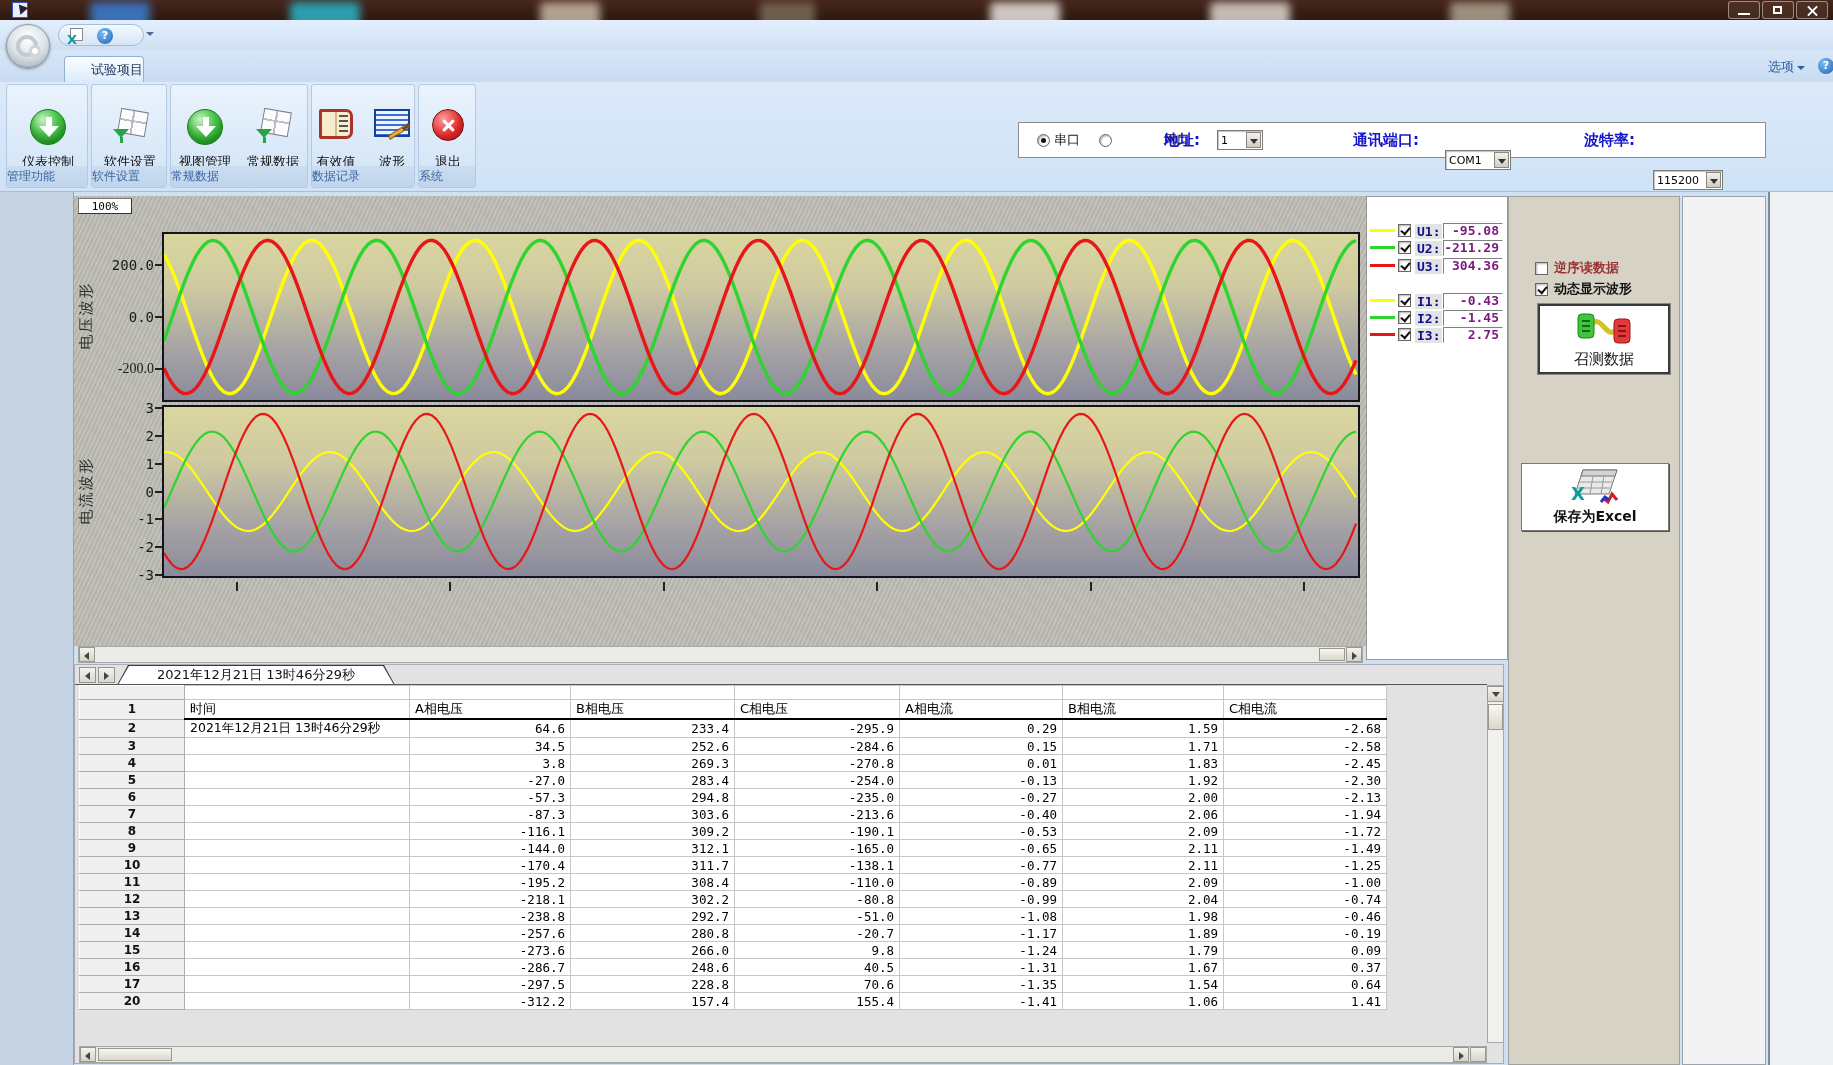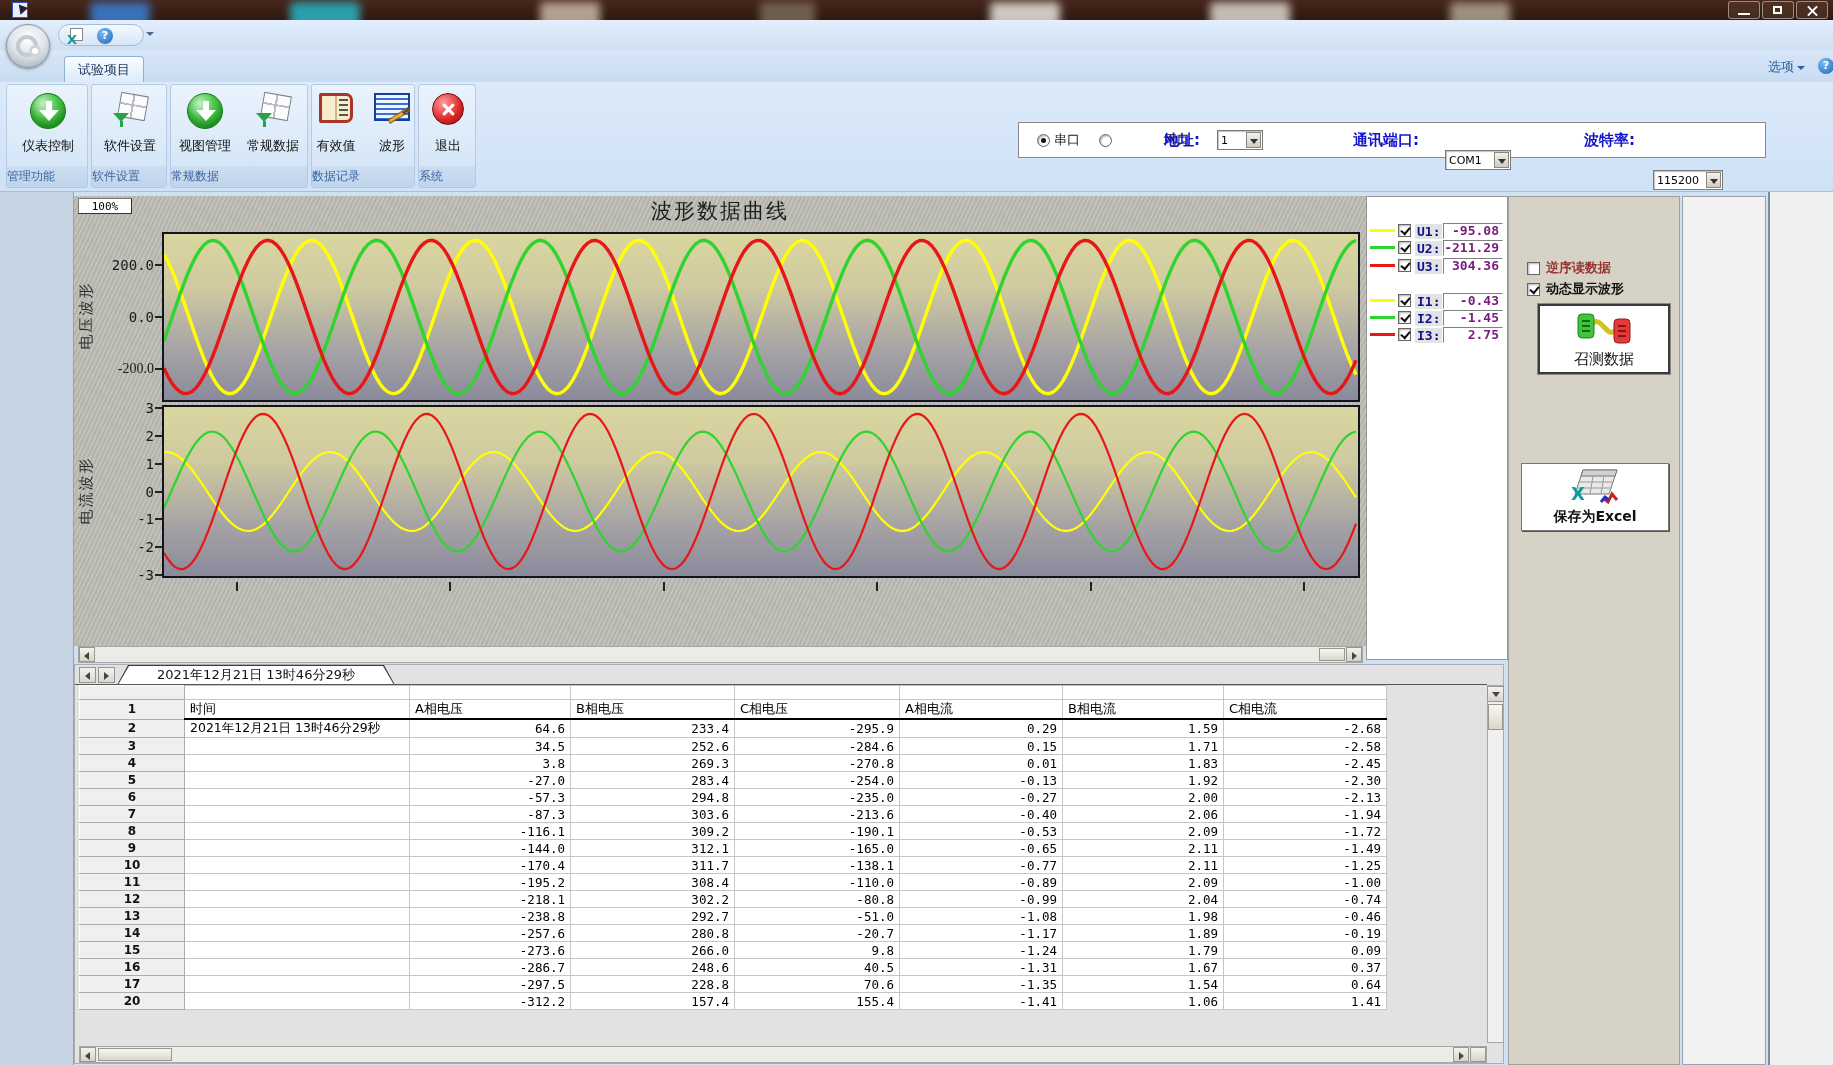--- a/index.html
+++ b/index.html
@@ -25,29 +25,29 @@
   #orb .gear2{position:absolute;left:22px;top:20px;width:12px;height:12px;border-radius:50%;border:3px solid #cfd5db;background:#fff;}
   #qat-pill{left:58px;top:24px;width:86px;height:22px;border:1px solid #a5bdd8;border-radius:11px;background:linear-gradient(180deg,#f4f9ff,#d5e5f6);}
   .qat-ico{position:absolute;top:3px;width:16px;height:16px;cursor:pointer;}
   .mini-sheet{position:absolute;right:0;top:0;width:13px;height:13px;background:#fff;border:1px solid #888;}
   .mini-x{position:absolute;left:0;bottom:-2px;font-size:13px;font-weight:bold;color:#0f9b9b;line-height:13px;}
   .help-circle{border-radius:50%;background:radial-gradient(circle at 35% 30%,#7cbcf2,#1d64b4);color:#fff;font-size:11px;font-weight:bold;text-align:center;line-height:16px;}
   .caret-down{width:0;height:0;border-left:4px solid transparent;border-right:4px solid transparent;border-top:4px solid #4a6b96;}
 
   
   #tab-row{left:0;top:50px;width:1833px;height:32px;background:linear-gradient(180deg,#d7e6f7,#c8dcf2);}
-  #tab-active{left:64px;top:56px;width:80px;height:26px;background:linear-gradient(180deg,#fbfdff,#dcebfa);border:1px solid #8fb0d5;border-bottom:none;border-radius:4px 4px 0 0;text-align:center;font-size:13px;color:#1f3a60;line-height:25px;cursor:pointer;}
+  #tab-active{left:64px;top:56px;width:80px;height:26px;background:linear-gradient(180deg,#fbfdff,#dcebfa);border:1px solid #8fb0d5;border-bottom:none;border-radius:4px 4px 0 0;text-align:right;font-size:13px;color:#1f3a60;line-height:25px;cursor:pointer;}
   #options-btn{left:1768px;top:58px;font-size:13px;color:#2d5fa8;cursor:pointer;}
   #options-btn .caret-down{display:inline-block;margin-left:3px;vertical-align:middle;border-top-color:#2d5fa8;}
 
   
   #ribbon{left:0;top:82px;width:1833px;height:110px;background:linear-gradient(180deg,#dceafa,#cfe2f6);border-bottom:1px solid #a8bed8;}
   .rgroup{position:absolute;top:2px;height:104px;border:1px solid #b5c9e2;border-radius:3px;background:linear-gradient(180deg,#eaf3fd,#d8e8f8 70%,#cfe1f4);}
   .rgroup-label{position:absolute;left:0;right:0;bottom:0;height:21px;background:linear-gradient(180deg,#cdddf0,#bfd4ec);border-radius:0 0 3px 3px;font-size:12px;color:#3a66a0;line-height:20px;}
-  .rbtn{position:absolute;top:4px;width:64px;height:74px;text-align:center;cursor:pointer;border-radius:3px;}
+  .rbtn{position:absolute;top:20px;width:64px;height:74px;text-align:center;cursor:pointer;border-radius:3px;}
   .rbtn .rlabel{position:absolute;left:-6px;right:-6px;top:48px;font-size:13px;color:#111;}
   .ricon{position:absolute;left:50%;top:4px;transform:translateX(-50%);}
 
   .icon-dl{width:36px;height:36px;border-radius:50%;background:radial-gradient(circle at 35% 28%,#c2f2c2,#49c549 45%,#169616);border:1px solid #0f7a0f;box-shadow:inset 0 -5px 7px rgba(0,70,0,.35);position:relative;}
   .icon-dl .stem{position:absolute;left:15px;top:7px;width:6px;height:10px;background:#fff;}
   .icon-dl .head{position:absolute;left:8px;top:16px;width:0;height:0;border-left:10px solid transparent;border-right:10px solid transparent;border-top:11px solid #fff;}
   .icon-sheetf{width:36px;height:34px;position:relative;}
   .icon-sheetf .pg{position:absolute;right:1px;top:1px;width:28px;height:25px;background:#fcfcfc;border:1px solid #76808a;transform:rotate(10deg);background-image:linear-gradient(transparent 40%,#b9bec4 40%,#b9bec4 48%,transparent 48%),linear-gradient(90deg,transparent 44%,#b9bec4 44%,#b9bec4 52%,transparent 52%);}
   .icon-sheetf .fn{position:absolute;left:1px;bottom:5px;width:0;height:0;border-left:8px solid transparent;border-right:8px solid transparent;border-top:9px solid #27a44a;}
   .icon-sheetf .fs{position:absolute;left:8px;bottom:0px;width:3px;height:6px;background:#27a44a;}
@@ -100,21 +100,21 @@
   .leg-row{position:absolute;left:0;width:100%;height:16px;}
   .leg-swatch{position:absolute;left:3px;top:6px;width:25px;height:3px;}
   .checkbox{width:13px;height:13px;background:#fff;border:1px solid #666;box-shadow:inset 1px 1px 2px rgba(0,0,0,.3);position:relative;cursor:pointer;}
   .checkbox.checked:after{content:"";position:absolute;left:2px;top:2px;width:7px;height:4px;border-left:2px solid #111;border-bottom:2px solid #111;transform:rotate(-50deg);}
   .leg-check{position:absolute;left:31px;top:1px;}
   .leg-name{position:absolute;left:48px;top:1px;font-size:13px;font-weight:bold;color:#10108e;background:#e3e3e3;padding:0 2px;font-family:"DejaVu Sans Mono",monospace;}
   .leg-val{position:absolute;left:76px;top:0;width:60px;height:16px;background:#fff;border:1px solid;border-color:#808080 #fff #fff #808080;font-size:13px;font-weight:bold;color:#7a1a7e;text-align:right;padding-right:3px;line-height:14px;font-family:"DejaVu Sans Mono",monospace;}
 
   
   #side-panel{left:1508px;top:196px;width:172px;height:869px;background:#d6d2c6;border:1px solid #a0a098;}
-  .side-check-row{position:absolute;left:18px;display:flex;align-items:center;gap:6px;font-size:13px;font-weight:bold;}
+  .side-check-row{position:absolute;left:26px;display:flex;align-items:center;gap:6px;font-size:13px;font-weight:bold;}
   #fetch-btn{left:29px;top:107px;width:132px;height:70px;background:#fff;border:2px solid #3a3a3a;box-shadow:0 0 0 1px #888;text-align:center;cursor:pointer;}
   #fetch-btn .flabel{position:absolute;left:0;right:0;bottom:3px;font-size:15px;color:#111;}
   #save-btn{left:12px;top:266px;width:148px;height:68px;background:#fff;border:1px solid #777;box-shadow:1px 1px 0 #555;text-align:center;cursor:pointer;}
   #save-btn .flabel{position:absolute;left:0;right:0;bottom:4px;font-size:14px;font-weight:bold;color:#111;}
 
   
   #table-panel{left:74px;top:664px;width:1430px;height:400px;background:#e2e2e2;border:1px solid #aab;}
   .navbtn{position:absolute;top:2px;width:17px;height:16px;background:linear-gradient(180deg,#f2f2f0,#d8d8d2);border:1px solid #98948a;cursor:pointer;}
   #sheet-tab-outer{position:absolute;left:42px;top:0px;width:278px;height:20px;background:#3c3c3c;clip-path:polygon(11px 0,267px 0,278px 100%,0 100%);cursor:pointer;}
   #sheet-tab-inner{position:absolute;left:1px;top:1px;width:276px;height:19px;background:#fff;clip-path:polygon(11px 0,265px 0,276px 100%,0 100%);text-align:center;font-size:13px;line-height:18px;color:#111;}
@@ -264,21 +264,20 @@
         <span class="db"></span>
       </div>
   </div>
 
   <div class="abs" id="left-strip"></div>
   <div class="abs" id="right-strip"></div>
   <div class="abs" id="blank-panel"></div>
 
   <div class="abs" id="chart-panel">
     <div class="abs" id="zoom-label">100%</div>
-    <div class="abs" id="chart-title">波形数据曲线</div>
 
     <div class="vaxis-label" style="top:110px;">电压波形</div>
     <div class="vaxis-label" style="top:285px;">电流波形</div>
 
     <div class="plot" id="plot-voltage">
       <svg id="wave-voltage" width="1194" height="166">
           <polyline points="0,20.2 4,27.6 8,36.4 12,46.3 16,57.0 20,68.4 24,80.1 28,91.9 32,103.4 36,114.5 40,124.8 44,134.2 48,142.3 52,149.1 56,154.3 60,157.8 64,159.5 68,159.5 72,157.6 76,154.0 80,148.7 84,141.9 88,133.6 92,124.2 96,113.8 100,102.7 104,91.1 108,79.4 112,67.7 116,56.4 120,45.7 124,35.9 128,27.1 132,19.8 136,13.9 140,9.6 144,7.0 148,6.3 152,7.4 156,10.2 160,14.7 164,20.9 168,28.5 172,37.4 176,47.4 180,58.3 184,69.7 188,81.4 192,93.1 196,104.7 200,115.7 204,125.9 208,135.1 212,143.1 216,149.7 220,154.7 224,158.0 228,159.6 232,159.3 236,157.3 240,153.5 244,148.0 248,141.0 252,132.7 256,123.1 260,112.7 264,101.5 268,89.9 272,78.1 276,66.4 280,55.2 284,44.5 288,34.8 292,26.3 296,19.0 300,13.3 304,9.2 308,6.9 312,6.3 316,7.6 320,10.6 324,15.3 328,21.7 332,29.5 336,38.5 340,48.6 344,59.5 348,70.9 352,82.7 356,94.4 360,105.9 364,116.8 368,127.0 372,136.1 376,143.9 380,150.3 384,155.2 388,158.3 392,159.7 396,159.2 400,157.0 404,153.0 408,147.3 412,140.2 416,131.7 420,122.0 424,111.5 428,100.2 432,88.6 436,76.8 440,65.2 444,54.0 448,43.4 452,33.8 456,25.4 460,18.3 464,12.8 468,8.9 472,6.7 476,6.4 480,7.8 484,11.0 488,16.0 492,22.5 496,30.4 500,39.6 504,49.7 508,60.7 512,72.2 516,84.0 520,95.7 524,107.1 528,118.0 532,128.0 536,137.0 540,144.7 544,150.9 548,155.6 552,158.5 556,159.7 560,159.0 564,156.6 568,152.4 572,146.6 576,139.3 580,130.7 584,120.9 588,110.3 592,99.0 596,87.3 600,75.5 604,63.9 608,52.8 612,42.3 616,32.9 620,24.6 624,17.6 628,12.3 632,8.6 636,6.6 640,6.4 644,8.1 648,11.5 652,16.6 656,23.3 660,31.3 664,40.6 668,50.9 672,62.0 676,73.5 680,85.3 684,97.0 688,108.3 692,119.1 696,129.1 700,137.9 704,145.5 708,151.5 712,156.0 716,158.8 720,159.7 724,158.9 728,156.2 732,151.9 736,145.9 740,138.4 744,129.6 748,119.8 752,109.0 756,97.7 760,86.0 764,74.2 768,62.7 772,51.6 776,41.2 780,31.9 784,23.7 788,17.0 792,11.8 796,8.3 800,6.5 804,6.5 808,8.4 812,12.0 816,17.3 820,24.1 824,32.3 828,41.7 832,52.1 836,63.2 840,74.8 844,86.5 848,98.2 852,109.6 856,120.3 860,130.1 864,138.8 868,146.2 872,152.1 876,156.4 880,158.9 884,159.7 888,158.7 892,155.8 896,151.3 900,145.1 904,137.5 908,128.6 912,118.6 916,107.8 920,96.4 924,84.7 928,72.9 932,61.4 936,50.4 940,40.2 944,30.9 948,22.9 952,16.3 956,11.3 960,8.0 964,6.4 968,6.7 972,8.7 976,12.5 980,17.9 984,24.9 988,33.3 992,42.8 996,53.3 1000,64.4 1004,76.1 1008,87.8 1012,99.5 1016,110.8 1020,121.4 1024,131.1 1028,139.7 1032,146.9 1036,152.7 1040,156.8 1044,159.1 1048,159.7 1052,158.4 1056,155.4 1060,150.7 1064,144.4 1068,136.6 1072,127.6 1076,117.5 1080,106.6 1084,95.1 1088,83.4 1092,71.7 1096,60.2 1100,49.2 1104,39.1 1108,30.0 1112,22.1 1116,15.7 1120,10.9 1124,7.7 1128,6.3 1132,6.8 1136,9.0 1140,13.0 1144,18.6 1148,25.8 1152,34.3 1156,43.9 1160,54.5 1164,65.7 1168,77.3 1172,89.1 1176,100.8 1180,112.0 1184,122.5 1188,132.1 1192,140.5" fill="none" stroke="#ffff00" stroke-width="3.4"></polyline>
           <polyline points="0,106.7 4,95.3 8,83.5 12,71.8 16,60.3 20,49.3 24,39.2 28,30.1 32,22.2 36,15.8 40,10.9 44,7.7 48,6.4 52,6.8 56,9.0 60,13.0 64,18.6 68,25.7 72,34.2 76,43.8 80,54.4 84,65.6 88,77.2 92,89.0 96,100.6 100,111.9 104,122.4 108,132.0 112,140.5 116,147.6 120,153.1 124,157.1 128,159.3 132,159.6 136,158.2 140,155.0 144,150.1 148,143.7 152,135.8 156,126.6 160,116.4 164,105.5 168,94.0 172,82.2 176,70.5 180,59.1 184,48.2 188,38.1 192,29.1 196,21.4 200,15.1 204,10.5 208,7.5 212,6.3 216,6.9 220,9.3 224,13.5 228,19.3 232,26.6 236,35.2 240,44.9 244,55.6 248,66.9 252,78.5 256,90.3 260,101.9 264,113.1 268,123.5 272,133.0 276,141.3 280,148.3 284,153.7 288,157.4 292,159.4 296,159.6 300,158.0 304,154.6 308,149.5 312,142.9 316,134.8 320,125.5 324,115.3 328,104.2 332,92.7 336,80.9 340,69.2 344,57.8 348,47.0 352,37.1 356,28.2 360,20.7 364,14.5 368,10.1 372,7.3 376,6.3 380,7.1 384,9.7 388,14.0 392,20.0 396,27.4 400,36.2 404,46.1 408,56.8 412,68.1 416,79.8 420,91.6 424,103.1 428,114.2 432,124.6 436,134.0 440,142.1 444,148.9 448,154.2 452,157.7 456,159.5 460,159.5 464,157.7 468,154.1 472,148.8 476,142.0 480,133.8 484,124.5 488,114.1 492,103.0 496,91.4 500,79.7 504,68.0 508,56.6 512,45.9 516,36.1 520,27.3 524,19.9 528,14.0 532,9.7 536,7.1 540,6.3 544,7.3 548,10.1 552,14.6 556,20.7 560,28.3 564,37.2 568,47.2 572,58.0 576,69.4 580,81.1 584,92.9 588,104.4 592,115.4 596,125.7 600,134.9 604,143.0 608,149.6 612,154.6 616,158.0 620,159.6 624,159.4 628,157.4 632,153.6 636,148.2 640,141.2 644,132.9 648,123.4 652,112.9 656,101.7 660,90.1 664,78.4 668,66.7 672,55.4 676,44.8 680,35.1 684,26.5 688,19.2 692,13.4 696,9.3 700,6.9 704,6.3 708,7.5 712,10.5 716,15.2 720,21.5 724,29.3 728,38.3 732,48.3 736,59.2 740,70.7 744,82.4 748,94.1 752,105.6 756,116.6 760,126.7 764,135.9 768,143.8 772,150.2 776,155.1 780,158.2 784,159.6 788,159.2 792,157.0 796,153.1 800,147.5 804,140.4 808,131.9 812,122.3 816,111.7 820,100.5 824,88.8 828,77.1 832,65.4 836,54.2 840,43.7 844,34.1 848,25.6 852,18.5 856,12.9 860,8.9 864,6.8 868,6.4 872,7.8 876,11.0 880,15.8 884,22.3 888,30.2 892,39.3 896,49.5 900,60.4 904,71.9 908,83.7 912,95.4 916,106.9 920,117.7 924,127.8 928,136.8 932,144.5 936,150.8 940,155.5 944,158.5 948,159.7 952,159.1 956,156.7 960,152.5 964,146.8 968,139.5 972,130.9 976,121.1 980,110.5 984,99.2 988,87.6 992,75.8 996,64.2 1000,53.0 1004,42.6 1008,33.1 1012,24.7 1016,17.8 1020,12.4 1024,8.6 1028,6.6 1032,6.4 1036,8.0 1040,11.4 1044,16.5 1048,23.1 1052,31.1 1056,40.4 1060,50.7 1064,61.7 1068,73.2 1072,85.0 1076,96.7 1080,108.1 1084,118.9 1088,128.8 1092,137.7 1096,145.3 1100,151.4 1104,155.9 1108,158.7 1112,159.7 1116,158.9 1120,156.3 1124,152.0 1128,146.0 1132,138.6 1136,129.9 1140,120.0 1144,109.3 1148,98.0 1152,86.3 1156,74.5 1160,62.9 1164,51.8 1168,41.5 1172,32.1 1176,23.9 1180,17.1 1184,11.9 1188,8.3 1192,6.5" fill="none" stroke="#2fd42f" stroke-width="3.4"></polyline>
           <polyline points="0,134.3 4,142.5 8,149.2 12,154.3 16,157.8 20,159.5 24,159.4 28,157.6 32,153.9 36,148.6 40,141.7 44,133.5 48,124.0 52,113.6 56,102.5 60,90.9 64,79.2 68,67.5 72,56.2 76,45.5 80,35.7 84,27.0 88,19.6 92,13.8 96,9.5 100,7.0 104,6.3 108,7.4 112,10.3 116,14.8 120,21.0 124,28.7 128,37.6 132,47.6 136,58.5 140,69.9 144,81.6 148,93.3 152,104.9 156,115.9 160,126.1 164,135.3 168,143.3 172,149.8 176,154.8 180,158.1 184,159.6 188,159.3 192,157.2 196,153.4 200,147.9 204,140.9 208,132.5 212,123.0 216,112.5 220,101.3 224,89.7 228,77.9 232,66.2 236,55.0 240,44.4 244,34.7 248,26.1 252,18.9 256,13.2 260,9.2 264,6.8 268,6.3 272,7.6 276,10.7 280,15.4 284,21.8 288,29.6 292,38.7 296,48.8 300,59.7 304,71.1 308,82.9 312,94.6 316,106.1 320,117.0 324,127.1 328,136.2 332,144.0 336,150.4 340,155.2 344,158.3 348,159.7 352,159.2 356,156.9 360,152.9 364,147.2 368,140.0 372,131.5 376,121.8 380,111.3 384,100.0 388,88.4 392,76.6 396,65.0 400,53.8 404,43.3 408,33.7 412,25.3 416,18.2 420,12.7 424,8.8 428,6.7 432,6.4 436,7.9 440,11.1 444,16.1 448,22.6 452,30.5 456,39.7 460,49.9 464,60.9 468,72.4 472,84.2 476,95.9 480,107.3 484,118.2 488,128.2 492,137.1 496,144.8 500,151.0 504,155.7 508,158.6 512,159.7 516,159.0 520,156.5 524,152.3 528,146.5 532,139.2 536,130.5 540,120.7 544,110.1 548,98.8 552,87.1 556,75.3 560,63.7 564,52.6 568,42.2 572,32.7 576,24.4 580,17.5 584,12.2 588,8.5 592,6.6 596,6.5 600,8.1 604,11.6 608,16.7 612,23.4 616,31.5 620,40.8 624,51.1 628,62.2 632,73.7 636,85.5 640,97.2 644,108.5 648,119.3 652,129.2 656,138.1 660,145.6 664,151.6 668,156.1 672,158.8 676,159.7 680,158.8 684,156.2 688,151.8 692,145.8 696,138.3 700,129.5 704,119.6 708,108.8 712,97.5 716,85.8 720,74.0 724,62.5 728,51.4 732,41.1 736,31.7 740,23.6 744,16.9 748,11.7 752,8.2 756,6.5 760,6.6 764,8.4 768,12.1 772,17.4 776,24.2 780,32.5 784,41.9 788,52.3 792,63.4 796,75.0 800,86.8 804,98.4 808,109.8 812,120.4 816,130.2 820,138.9 824,146.3 828,152.2 832,156.5 836,159.0 840,159.7 844,158.6 848,155.8 852,151.2 856,145.0 860,137.4 864,128.4 868,118.5 872,107.6 876,96.2 880,84.5 884,72.7 888,61.2 892,50.2 896,40.0 900,30.8 904,22.8 908,16.2 912,11.2 916,7.9 920,6.4 924,6.7 928,8.7 932,12.6 936,18.0 940,25.1 944,33.4 948,43.0 952,53.5 956,64.7 960,76.3 964,88.0 968,99.7 972,111.0 976,121.6 980,131.3 984,139.8 988,147.0 992,152.7 996,156.8 1000,159.1 1004,159.7 1008,158.4 1012,155.3 1016,150.6 1020,144.2 1024,136.5 1028,127.4 1032,117.3 1036,106.4 1040,94.9 1044,83.2 1048,71.5 1052,60.0 1056,49.1 1060,38.9 1064,29.8 1068,22.0 1072,15.6 1076,10.8 1080,7.7 1084,6.3 1088,6.8 1092,9.1 1096,13.1 1100,18.7 1104,25.9 1108,34.4 1112,44.1 1116,54.7 1120,65.9 1124,77.6 1128,89.3 1132,101.0 1136,112.2 1140,122.7 1144,132.3 1148,140.7 1152,147.7 1156,153.3 1160,157.2 1164,159.3 1168,159.6 1172,158.2 1176,154.9 1180,150.0 1184,143.5 1188,135.5 1192,126.3" fill="none" stroke="#e81717" stroke-width="3.4"></polyline>
         </svg>

